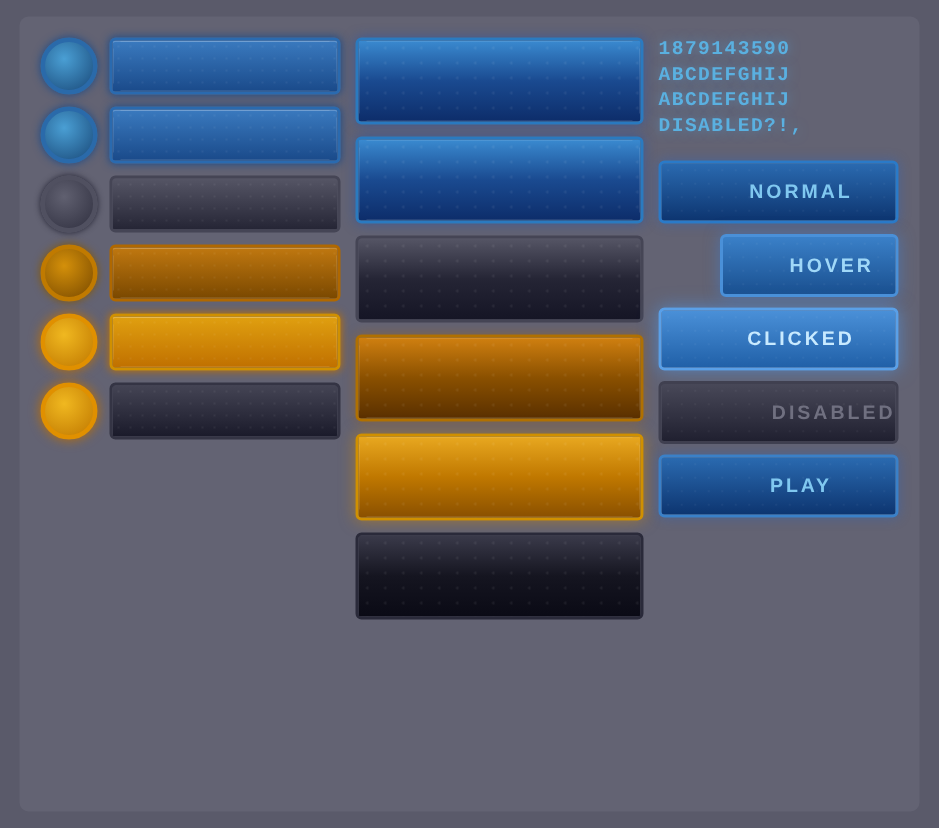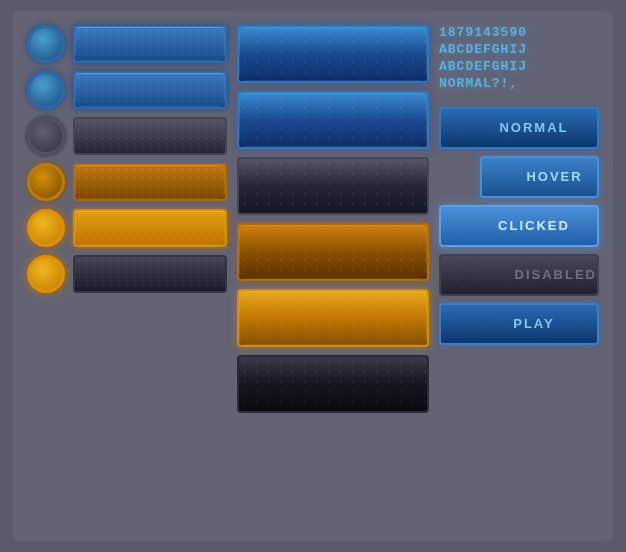--- a/index.html
+++ b/index.html
@@ -294,21 +294,21 @@
     <div class="big-btn bbtn-gold big-btn-corner"></div>
     <div class="big-btn bbtn-gold2 big-btn-corner"></div>
     <div class="big-btn bbtn-dark"></div>
   </div>
 
   <div class="right-col">
     <div class="font-display">
       <div>1879143590</div>
       <div>ABCDEFGHIJ</div>
       <div>ABCDEFGHIJ</div>
-      <div>NORMAL?!,</div>
+      <div>DISABLED?!,</div>
     </div>
     <div class="state-buttons">
       <div class="state-btn sb-normal">
         <span class="btn-label">NORMAL</span>
       </div>
       <div class="state-btn sb-hover">
         <span class="btn-label">HOVER</span>
       </div>
       <div class="state-btn sb-clicked">
         <span class="btn-label">CLICKED</span>

